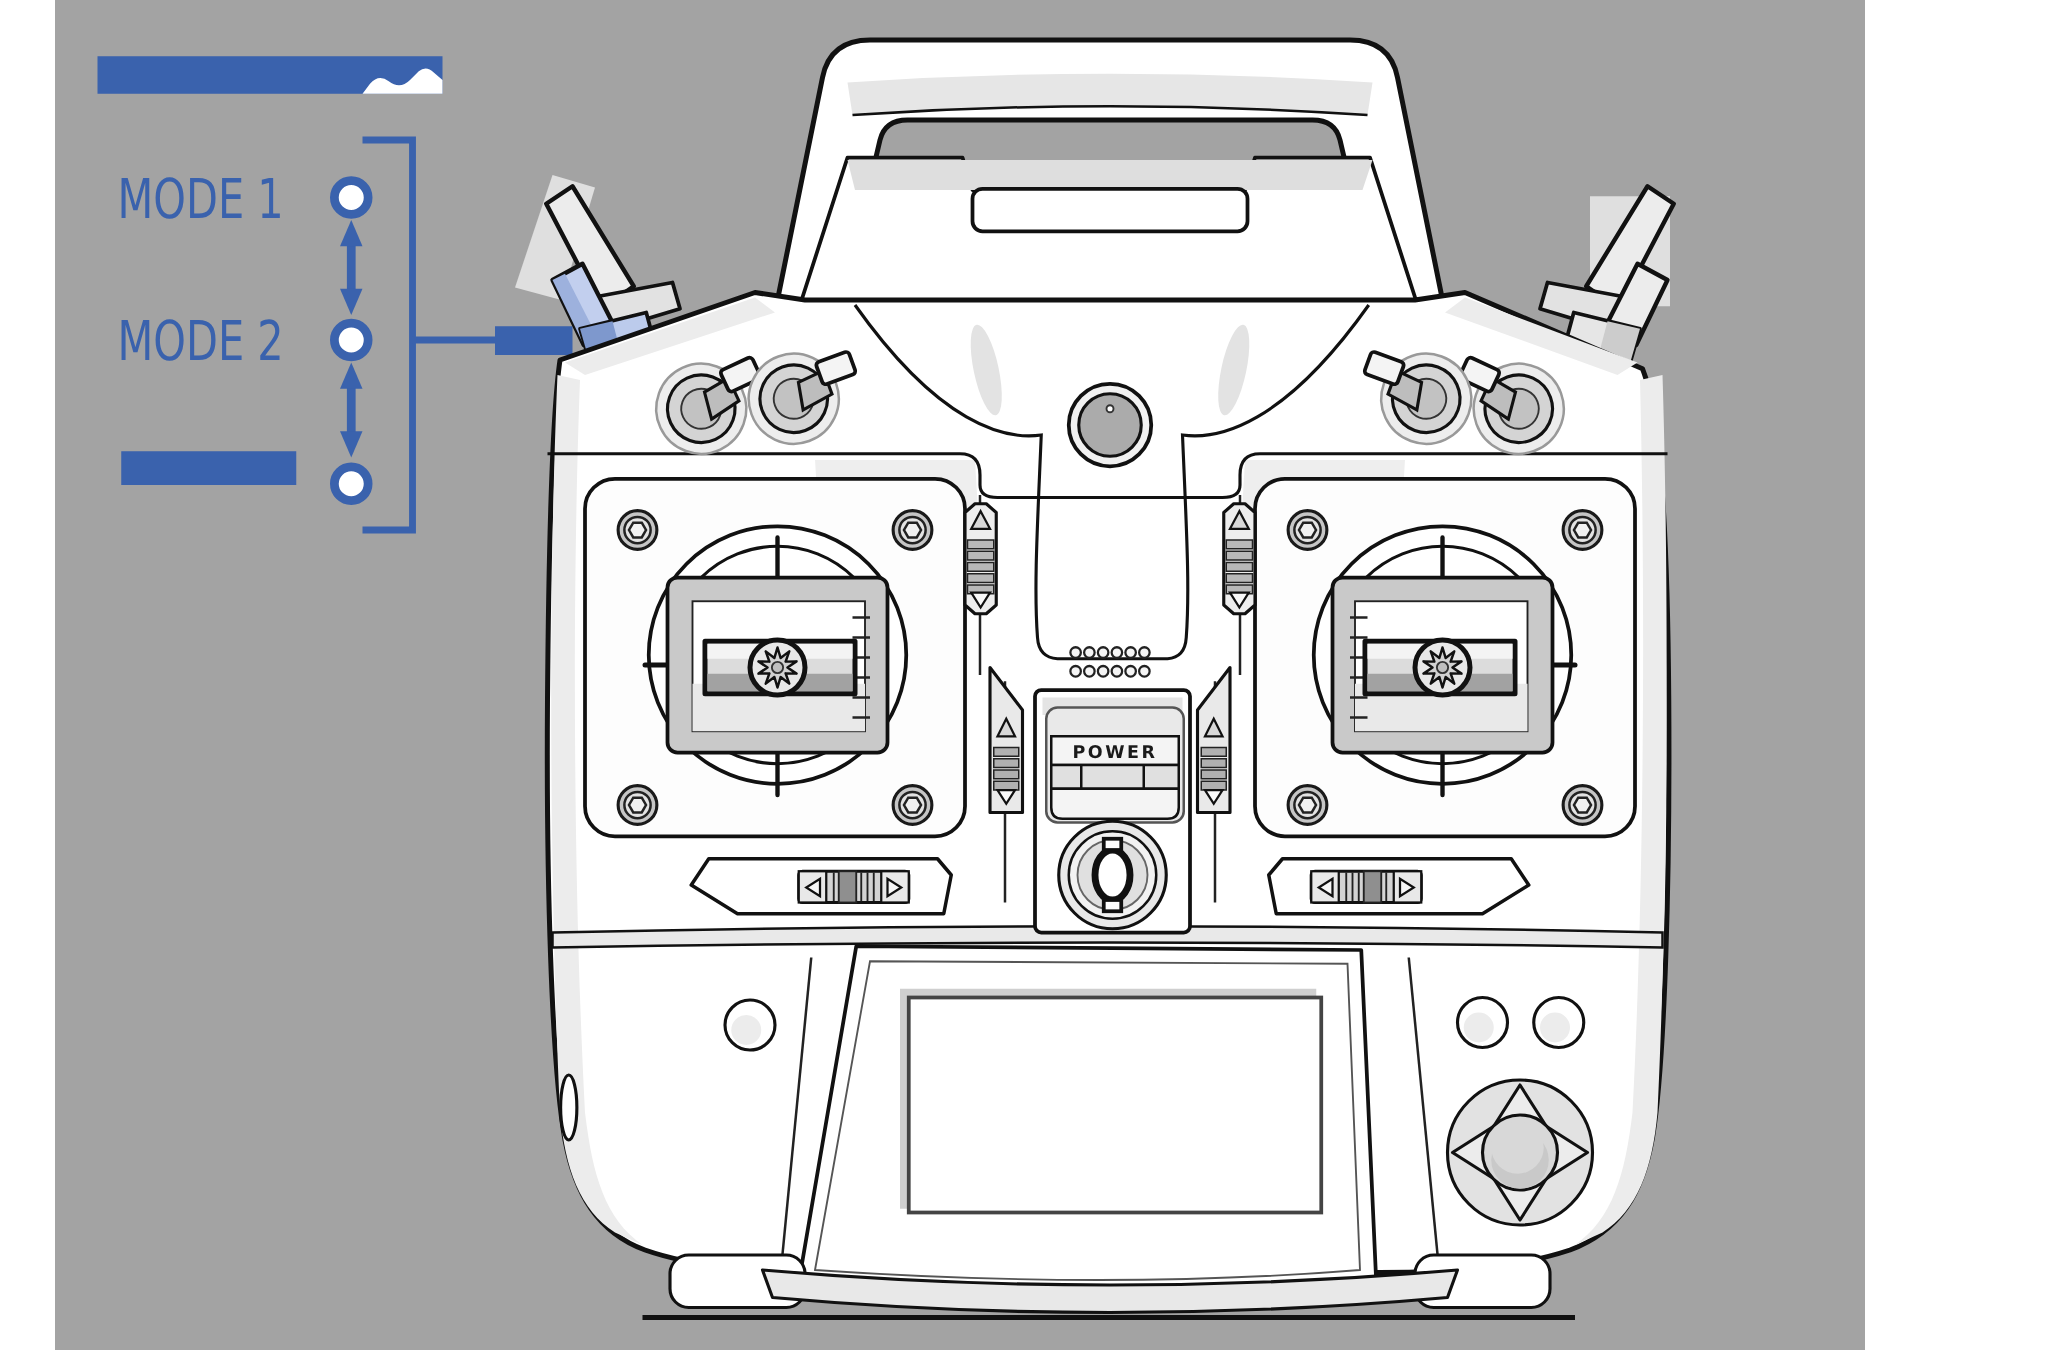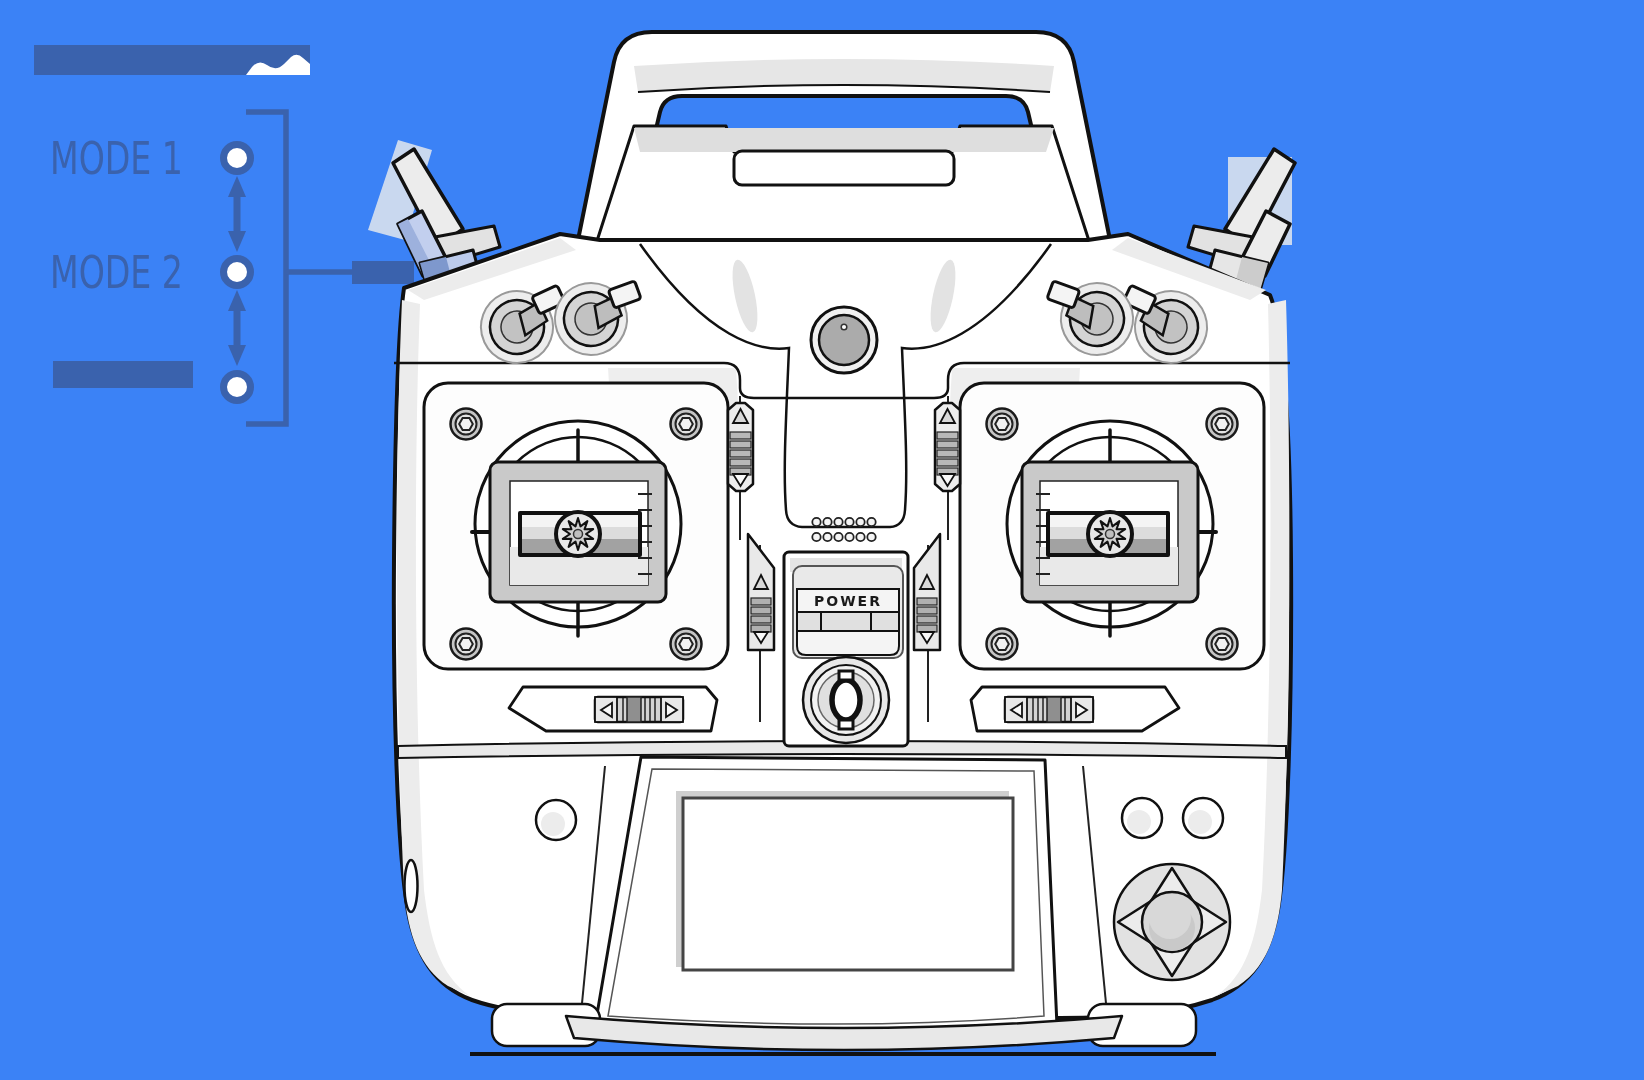--- a/index.html
+++ b/index.html
@@ -1,17 +1,17 @@
 <!DOCTYPE html>
 <html><head>
 <meta charset="utf-8">
 <style>
   html,body{margin:0;padding:0;background:#ffffff;}
-  .stage{position:relative;width:1644px;height:1080px;background:#3b82f6;overflow:hidden;
-         font-family:"DejaVu Sans","Liberation Sans",sans-serif;}
+  .stage{position:relative;width:1448px;height:1080px;background:#a3a3a3;overflow:hidden;
+         font-family:"DejaVu Sans","Liberation Sans",sans-serif;margin-left:44px;}
   svg{display:block;}
   text{font-family:"DejaVu Sans","Liberation Sans",sans-serif;}
   .mode-label{font-size:44px;font-weight:500;fill:#3A62AD;}
   .power-label{font-size:14px;font-weight:bold;letter-spacing:2px;fill:#1a1a1a;}
   .ol{stroke:#111;stroke-linejoin:round;stroke-linecap:round;}
 </style>
 </head>
 <body>
 
 <div class="stage">

